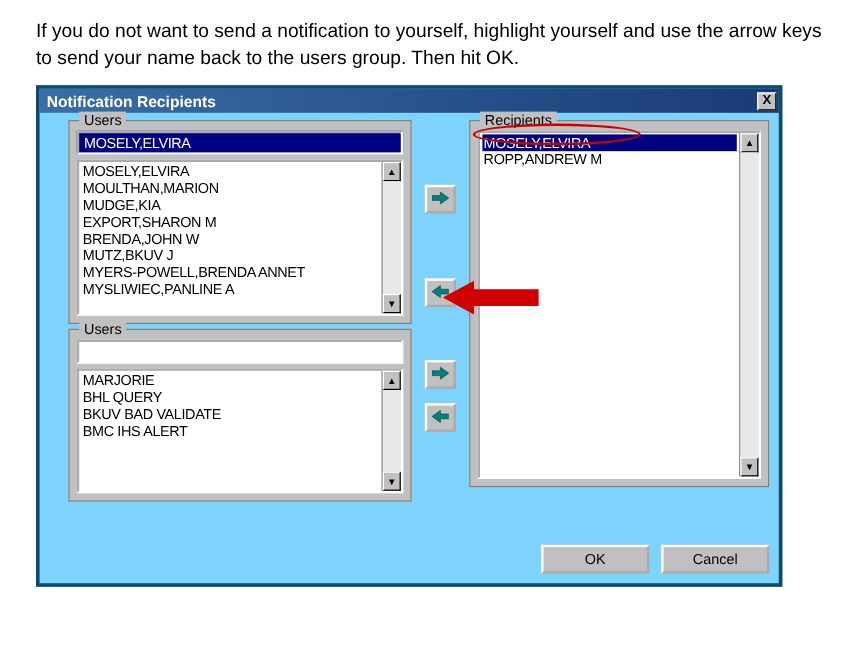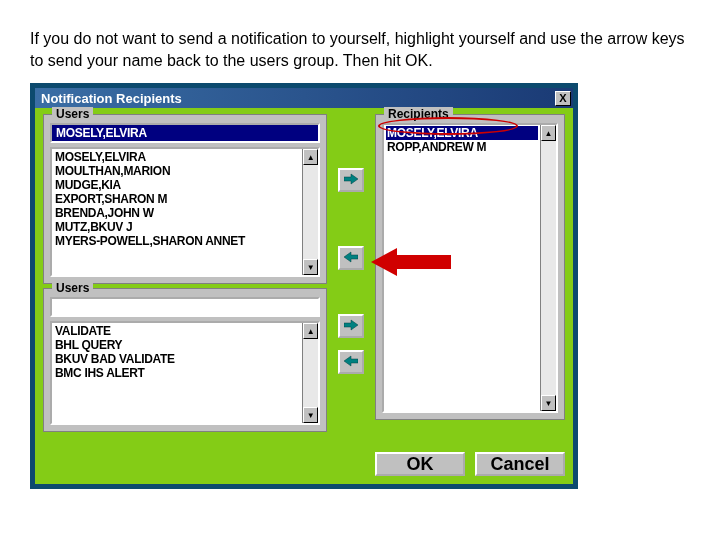--- a/index.html
+++ b/index.html
@@ -6,30 +6,30 @@
   body {
     margin: 0;
     padding: 0;
     font-family: Arial, sans-serif;
     font-size: 13px;
     background: #fff;
     width: 720px;
     height: 540px;
   }
   .instruction {
-    padding: 28px 30px 12px 30px;
+    padding: 16px 30px 12px 30px;
     font-size: 16px;
     line-height: 1.35;
     color: #000;
   }
   .dialog {
     margin: 0 30px;
-    border: 5px solid #0c4a6e;
-    background: #84cc16;
-    width: 548px;
+    border: 3px solid #0c4a6e;
+    background: #7dd3fc;
+    width: 622px;
   }
   .titlebar {
     display: flex;
     align-items: center;
     background: linear-gradient(to right, #3a6ea5, #1a3a75);
     color: #fff;
     font-weight: bold;
     font-size: 13px;
     padding: 2px 2px 2px 6px;
     height: 20px;
@@ -38,28 +38,27 @@
   .titlebar .close-btn {
     width: 16px; height: 15px;
     background: #c0c0c0;
     border: 1px solid #000;
     border-top-color:#fff; border-left-color:#fff;
     display:flex; align-items:center; justify-content:center;
     font-size:11px; font-weight:bold; color:#000;
     line-height:1;
   }
   .dialog-body {
-    padding: 6px 8px 8px 8px;
+    padding: 6px 8px 8px 24px;
     display: flex;
     gap: 6px;
-    font-weight: bold;
   }
   .left-col { width: 286px; display:flex; flex-direction:column; gap:4px; }
   .mid-col { width: 36px; display:flex; flex-direction:column; align-items:center; justify-content:flex-start; padding-top:54px; gap:12px; }
-  .right-col { flex:1; display:flex; flex-direction:column;gap:24px; }
+  .right-col { flex:1; display:flex; flex-direction:column; }
   .group {
     border: 1px solid #808080;
     position: relative;
     padding: 8px 6px 6px 6px;
     background:#c0c0c0;
   }
   .group-label {
     position:absolute;
     top:-8px; left:8px;
     background:#c0c0c0;
@@ -130,23 +129,24 @@
   }
   .arrow-btn svg { width:14px; height:12px; }
   .buttons-row {
     display:flex; justify-content:flex-end; gap:10px;
     margin-top:8px;
   }
   .push-btn {
     width:90px; height:24px;
     background:#c0c0c0;
     border:2px outset #fff;
-    font-size:18px;
+    font-size:12px;
     display:flex; align-items:center; justify-content:center;
     cursor:pointer;
+    margin-top:40px;
   }
   .red-circle {
     position:absolute;
     border:2px solid #c00;
     border-radius:50%;
     pointer-events:none;
   }
   .red-arrow {
     position:absolute;
     pointer-events:none;
@@ -172,36 +172,37 @@
         <div class="group-label">Users</div>
         <div class="filter-box selected">MOSELY,ELVIRA</div>
         <div class="listwrap">
           <div class="list">
             <div class="row">MOSELY,ELVIRA</div>
             <div class="row">MOULTHAN,MARION</div>
             <div class="row">MUDGE,KIA</div>
             <div class="row">EXPORT,SHARON M</div>
             <div class="row">BRENDA,JOHN W</div>
             <div class="row">MUTZ,BKUV J</div>
-            <div class="row">MYERS-POWELL,SHARON ANNET</div>
+            <div class="row">MYERS-POWELL,BRENDA ANNET</div>
+            <div class="row">MYSLIWIEC,PANLINE A</div>
           </div>
           <div class="scrollbar">
             <div class="sb-btn">▲</div>
             <div class="sb-track"></div>
             <div class="sb-btn">▼</div>
           </div>
         </div>
       </div>
 
       <div class="group">
         <div class="group-label">Users</div>
         <div class="filter-box"></div>
         <div class="listwrap short">
           <div class="list">
-            <div class="row">VALIDATE</div>
+            <div class="row">MARJORIE</div>
             <div class="row">BHL QUERY</div>
             <div class="row">BKUV BAD VALIDATE</div>
             <div class="row">BMC IHS ALERT</div>
           </div>
           <div class="scrollbar">
             <div class="sb-btn">▲</div>
             <div class="sb-track"></div>
             <div class="sb-btn">▼</div>
           </div>
         </div>

